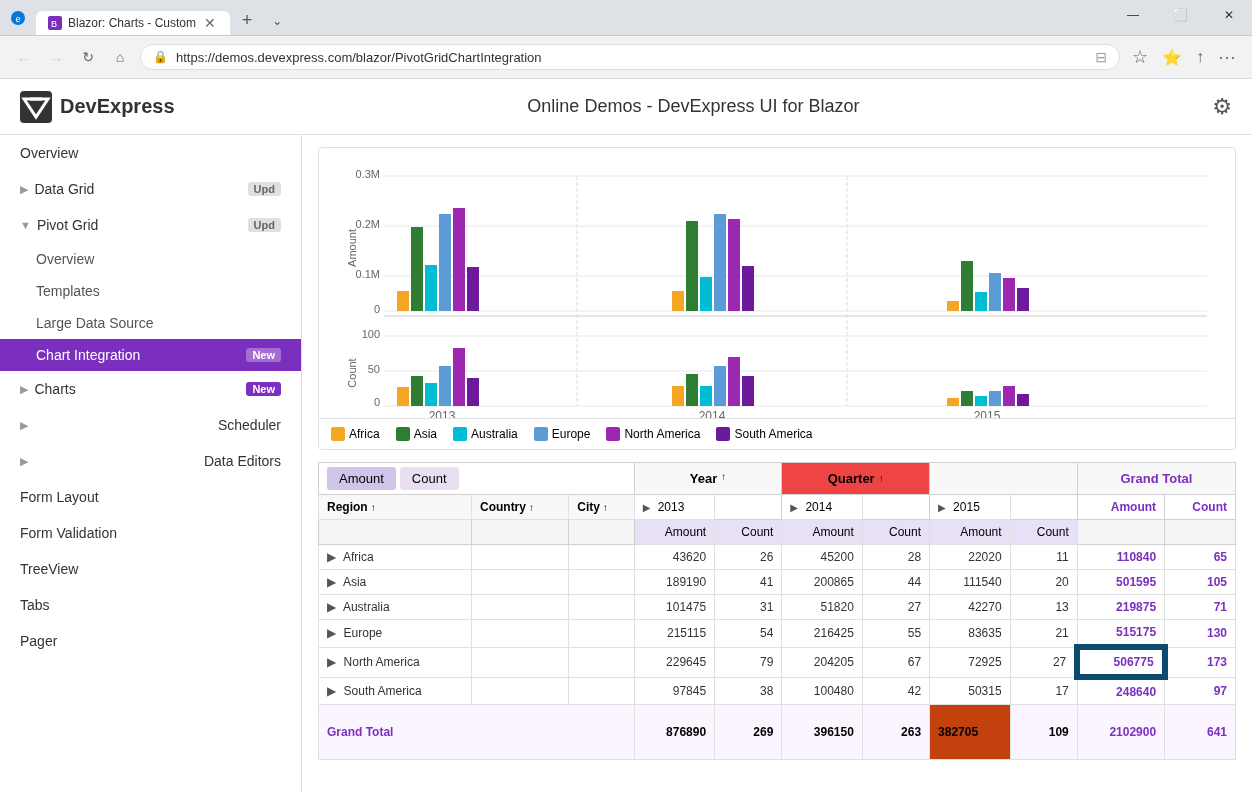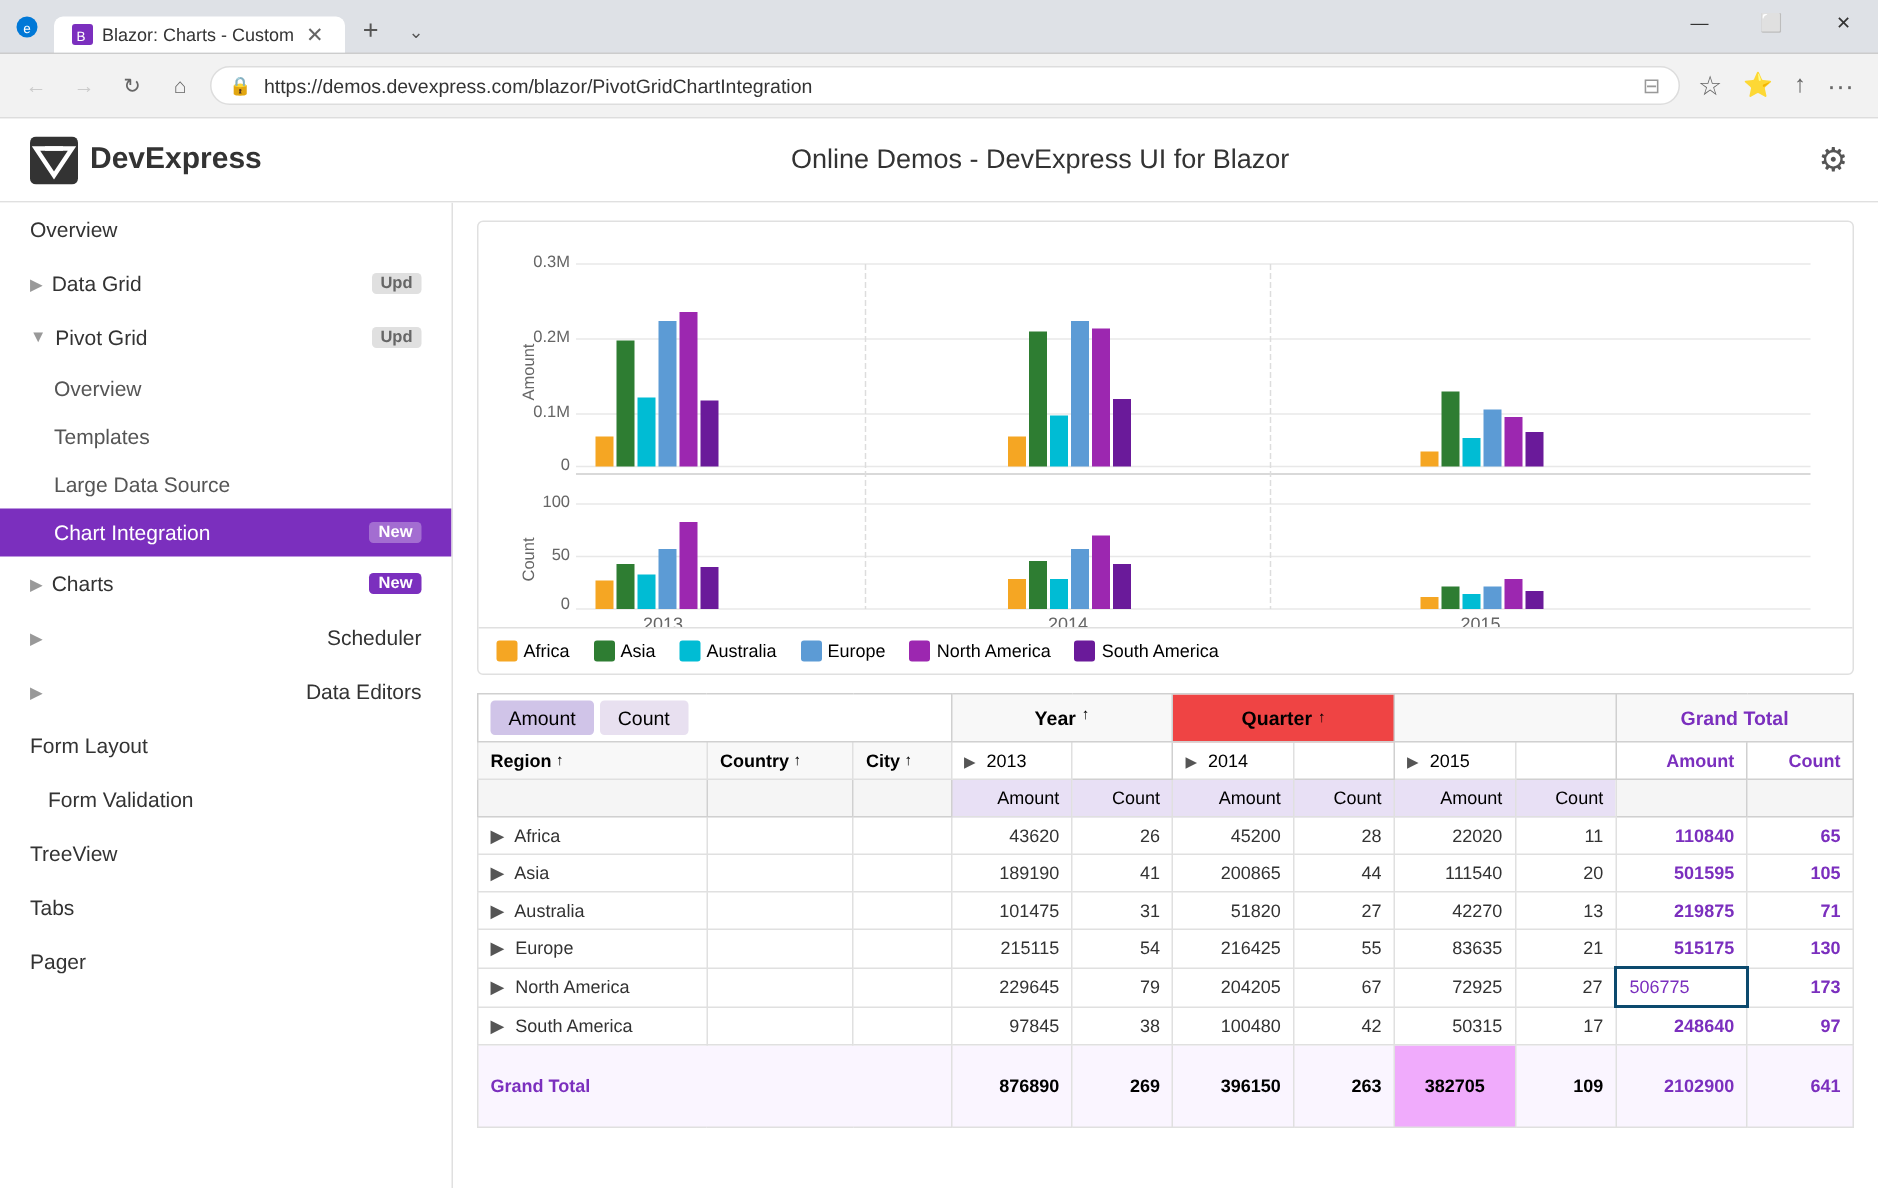--- a/index.html
+++ b/index.html
@@ -163,21 +163,21 @@
         <span style="font-size:14px;">Scheduler</span>
       </div>
       <div class="sidebar-item" style="display:flex;align-items:center;gap:6px;">
         <span style="font-size:11px;color:#999;">▶</span>
         <span style="font-size:14px;">Data Editors</span>
       </div>
       <div class="sidebar-item">
         <span style="font-size:14px;">Form Layout</span>
       </div>
       <div class="sidebar-item">
-        <span style="font-size:14px;margin-left:12px;">Form Validation</span>
+        <span style="font-size:14px;">Form Validation</span>
       </div>
       <div class="sidebar-item">
         <span style="font-size:14px;">TreeView</span>
       </div>
       <div class="sidebar-item">
         <span style="font-size:14px;">Tabs</span>
       </div>
       <div class="sidebar-item">
         <span style="font-size:14px;">Pager</span>
       </div>
@@ -446,21 +446,21 @@
       North America
     </td>
     <td style="border:1px solid #e0e0e0;padding:5px 8px;"></td>
     <td style="border:1px solid #e0e0e0;padding:5px 8px;"></td>
     <td class="numeric" style="border:1px solid #e0e0e0;padding:5px 8px;text-align:right;">229645</td>
     <td class="numeric" style="border:1px solid #e0e0e0;padding:5px 8px;text-align:right;">79</td>
     <td class="numeric" style="border:1px solid #e0e0e0;padding:5px 8px;text-align:right;">204205</td>
     <td class="numeric" style="border:1px solid #e0e0e0;padding:5px 8px;text-align:right;">67</td>
     <td class="numeric" style="border:1px solid #e0e0e0;padding:5px 8px;text-align:right;">72925</td>
     <td class="numeric" style="border:1px solid #e0e0e0;padding:5px 8px;text-align:right;">27</td>
-    <td class="grand-total-col" style="border:2px solid #0c4a6e;padding:5px 8px;color:#7b2fbe;font-weight:400;">506775</td>
+    <td class="grand-total-col" style="border:6px solid #0c4a6e;padding:5px 8px;text-align:right;color:#7b2fbe;font-weight:700;">506775</td>
     <td class="grand-total-col" style="border:1px solid #e0e0e0;padding:5px 8px;text-align:right;color:#7b2fbe;font-weight:600;">173</td>
   </tr>
               <tr>
     <td class="label-cell" style="border:1px solid #e0e0e0;padding:5px 8px;">
       <span class="expand-btn">▶</span>
       South America
     </td>
     <td style="border:1px solid #e0e0e0;padding:5px 8px;"></td>
     <td style="border:1px solid #e0e0e0;padding:5px 8px;"></td>
     <td class="numeric" style="border:1px solid #e0e0e0;padding:5px 8px;text-align:right;">97845</td>
@@ -471,21 +471,21 @@
     <td class="numeric" style="border:1px solid #e0e0e0;padding:5px 8px;text-align:right;">17</td>
     <td class="grand-total-col" style="border:1px solid #e0e0e0;padding:5px 8px;text-align:right;color:#7b2fbe;font-weight:600;">248640</td>
     <td class="grand-total-col" style="border:1px solid #e0e0e0;padding:5px 8px;text-align:right;color:#7b2fbe;font-weight:600;">97</td>
   </tr>
               <tr>
   <td colspan="3" style="border:1px solid #e0e0e0;padding:5px 8px;font-weight:600;color:#7b2fbe;background:#faf5ff;">Grand Total</td>
   <td style="border:1px solid #e0e0e0;padding:5px 8px;text-align:right;font-weight:600;background:#faf5ff;">876890</td>
   <td style="border:1px solid #e0e0e0;padding:5px 8px;text-align:right;font-weight:600;background:#faf5ff;">269</td>
   <td style="border:1px solid #e0e0e0;padding:5px 8px;text-align:right;font-weight:600;background:#faf5ff;">396150</td>
   <td style="border:1px solid #e0e0e0;padding:5px 8px;text-align:right;font-weight:600;background:#faf5ff;">263</td>
-  <td style="border:1px solid #e0e0e0;padding:20px 8px;text-align:center;font-weight:600;background:#f0abfc;">382705</td>
+  <td style="border:1px solid #e0e0e0;padding:20px 8px;text-align:left;font-weight:600;background:#c2410c;">382705</td>
   <td style="border:1px solid #e0e0e0;padding:5px 8px;text-align:right;font-weight:600;background:#faf5ff;">109</td>
   <td style="border:1px solid #e0e0e0;padding:5px 8px;text-align:right;font-weight:600;color:#7b2fbe;background:#faf5ff;">2102900</td>
   <td style="border:1px solid #e0e0e0;padding:5px 8px;text-align:right;font-weight:600;color:#7b2fbe;background:#faf5ff;">641</td>
 </tr>
             </tbody>
         </table>
       </div>
     </div>
   </div>
 </div>

